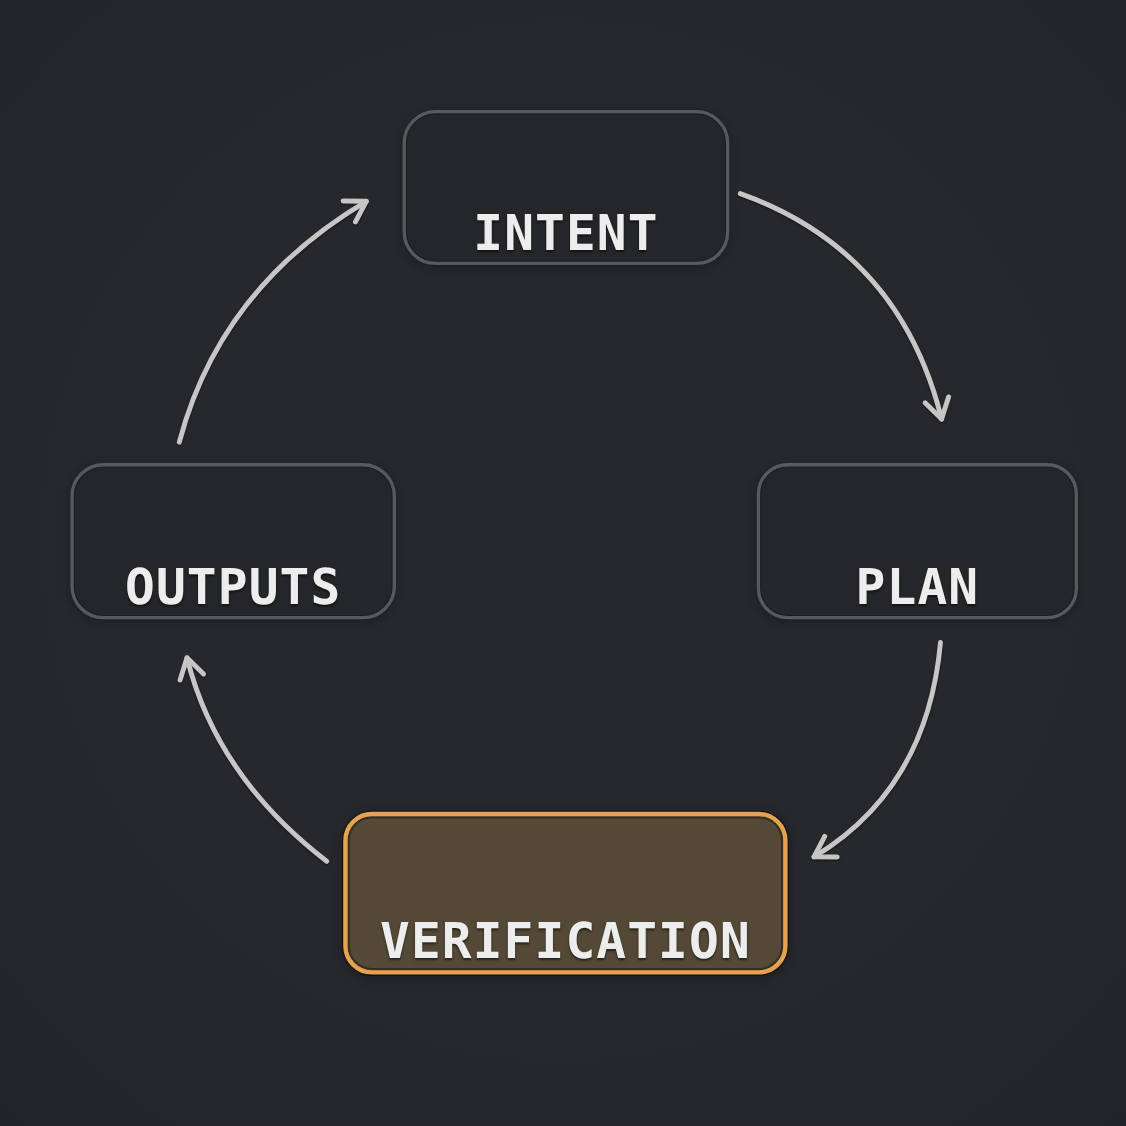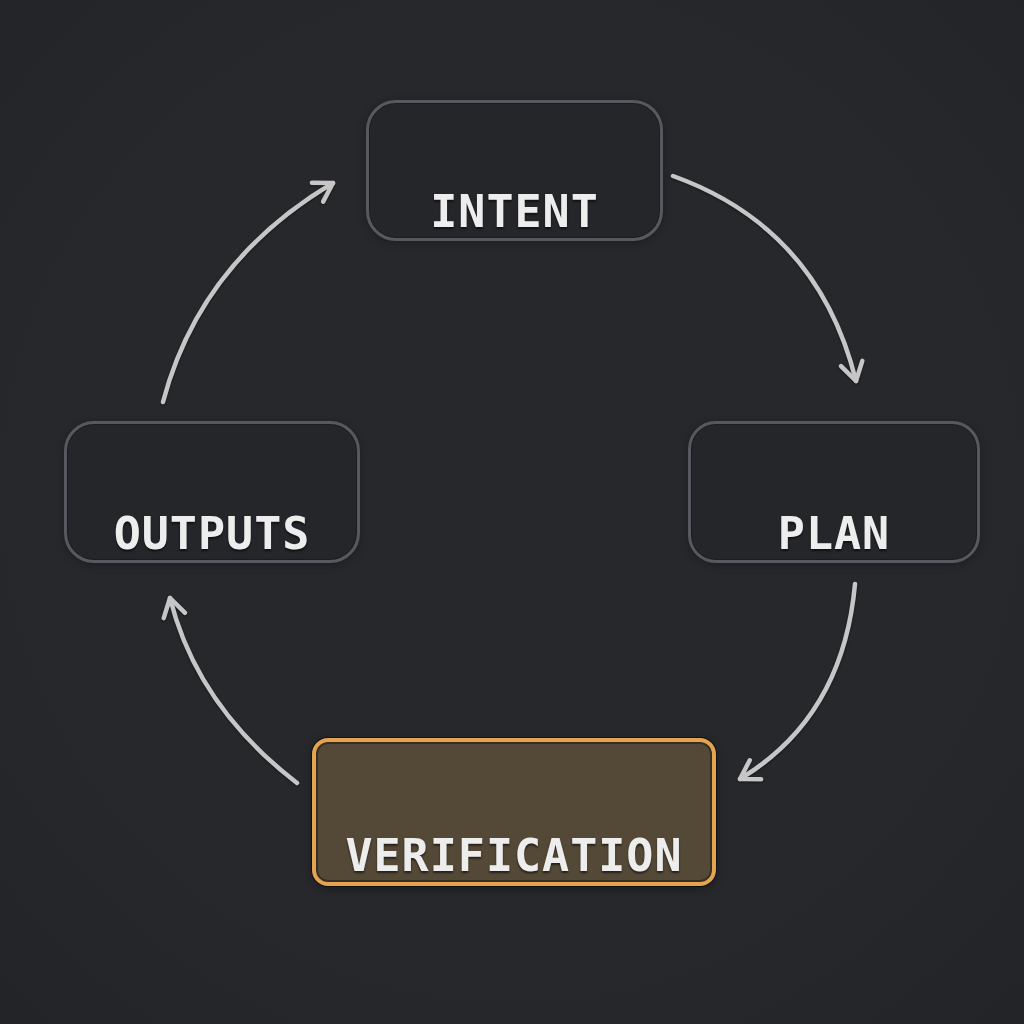--- a/index.html
+++ b/index.html
@@ -47,21 +47,21 @@
     font-size: 45px;
     letter-spacing: 1px;
     text-shadow: 0 2px 2px rgba(0,0,0,0.55);
     box-shadow: 0 2px 8px rgba(0,0,0,0.25), inset 0 0 0 1px rgba(0,0,0,0.25);
     font-weight: bold;
   }
   .node.highlighted {
     border-color: var(--hl-border);
     border-width: 4px;
     background: var(--hl-fill);
-    border-radius: 16px;
+    border-radius: 26px;
     box-shadow: 0 0 0 1px rgba(0,0,0,0.5), 0 2px 10px rgba(0,0,0,0.35),
                 inset 0 0 0 2px rgba(0,0,0,0.35);
   }
   .node-intent       { left: 366px; top: 100px; width: 297px; height: 141px; }
   .node-plan         { left: 688px; top: 421px; width: 292px; height: 142px; border-radius: 28px; }
   .node-outputs      { left:  45px; top: 421px; width: 296px; height: 142px; margin-left: 19px; }
   .node-verification { left: 312px; top: 738px; width: 404px; height: 148px; }
 </style>
 </head>
 <body>

